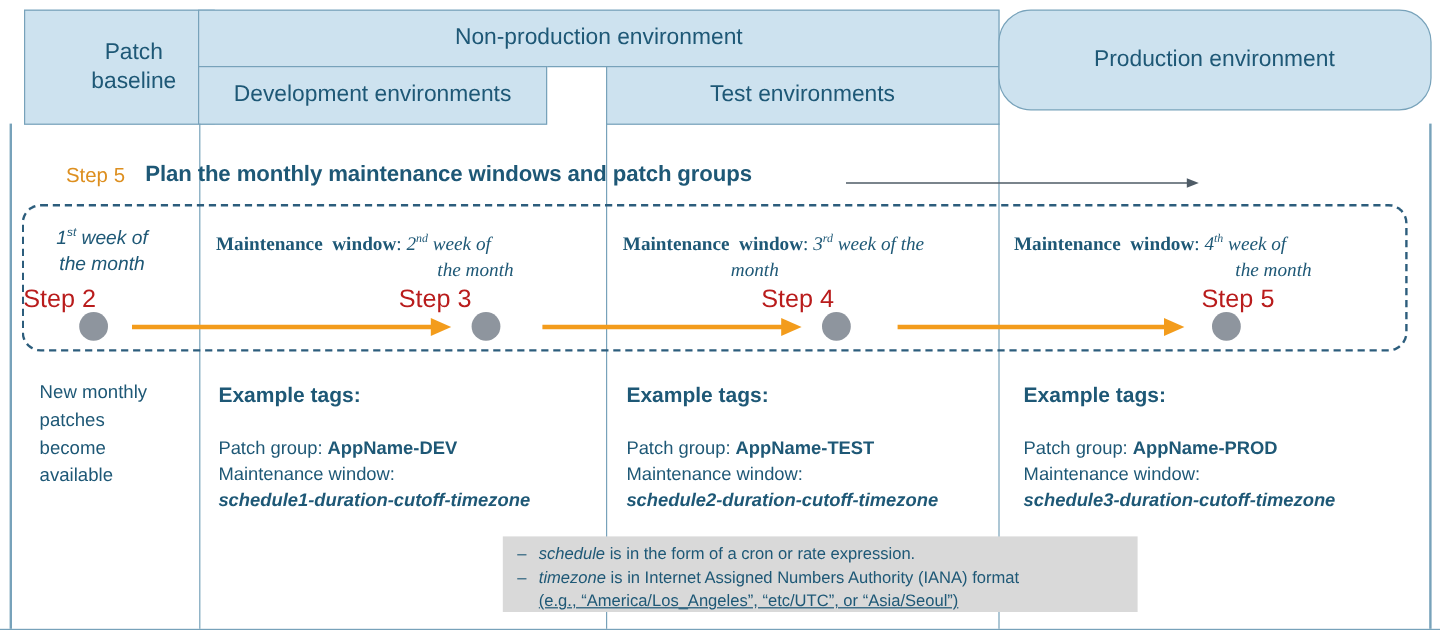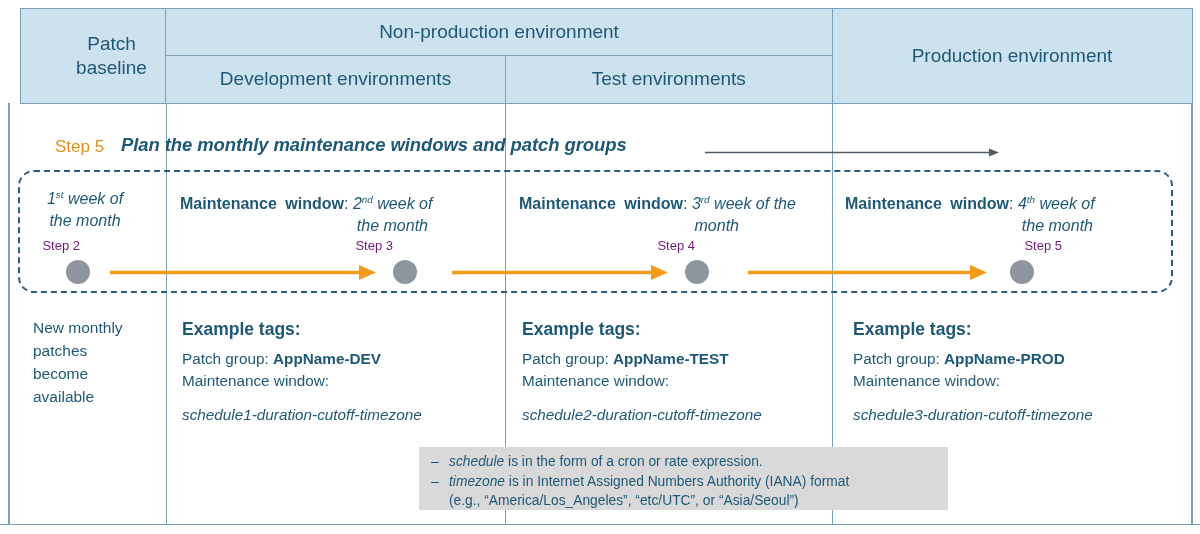--- a/index.html
+++ b/index.html
@@ -9,74 +9,74 @@
   }
   .pre{white-space:pre-line;}
   
   .hcell{
     position:absolute;background:#cde2ef;border:1.5px solid #77a2ba;
     display:flex;align-items:center;justify-content:center;text-align:center;
     color:#1e5876;font-size:19px;line-height:1.28;box-sizing:border-box;
   }
   .cell-patch     {left:20px;  top:8px;  width:159px; height:96px;padding-left:24px;}
   .cell-nonprod   {left:165px;top:8px;  width:668px; height:48px;}
-  .cell-dev       {left:165px;top:54.5px;width:341px;height:49.5px;}
+  .cell-dev       {left:165px;top:54.5px;width:291px;height:49.5px;}
   .cell-test      {left:504.5px;top:54.5px;width:328.5px;height:49.5px;}
-  .cell-prod      {left:831.5px;top:8px;width:361px; height:96px;}
+  .cell-prod      {left:831.5px;top:8px;width:361px; height:84px;border-radius:27px;}
   
   .vline{position:absolute;top:103px;height:421px;width:1.5px;background:#77a2ba;}
   .v1{left:8px;} .v2{left:165.5px;} .v3{left:504.5px;} .v4{left:831.5px;} .v5{left:1191px;}
   .bottomline{position:absolute;left:0;top:523.5px;width:1200px;height:1.5px;background:#77a2ba;}
   
   .step-label{color:#dd8f1f;font-size:17px;}
   .step1-label{position:absolute;left:55px;top:137px;}
-  .step1-title{position:absolute;left:121px;top:134px;font-size:18.5px;font-weight:bold;letter-spacing:-0.1px;font-style:italic;}
+  .step1-title{position:absolute;left:121px;top:134px;font-size:18.5px;font-weight:bold;letter-spacing:-0.1px;}
   
   .dashed-box{
     position:absolute;left:18px;top:170px;width:1155px;height:123px;
     border:2px dashed #2c5d7c;border-radius:16px;box-sizing:border-box;
   }
   
   .week{font-size:16px;line-height:22px;}
   .italic{font-style:italic;}
   .bold{font-weight:bold;}
   sup{font-size:0.62em;}
   .week-baseline{position:absolute;left:24px;top:184px;width:122px;text-align:center;font-style:italic;}
-  .mw{position:absolute;top:189px;}
+  .mw{position:absolute;top:189px;font-family:Liberation Serif, serif;}
   .mw-0{left:180px;width:300px;}
   .mw-1{left:519px;width:312px;}
   .mw-2{left:845px;width:262px;}
   .mw .line2{text-align:right;font-style:italic;}
   .mw-0 .line2{padding-right:52px;}
-  .mw-1 .line2{padding-right:92px;}
+  .mw-1 .line2{padding-right:92px;text-align:center;}
   .mw-2 .line2{padding-right:14px;}
   .mw-bold{font-weight:bold;word-spacing:4px;}
   
-  .steplbl{position:absolute;top:238px;width:64px;text-align:right;color:#701a75;font-size:13px;}
+  .steplbl{position:absolute;top:238px;width:64px;text-align:right;color:#b91c1c;font-size:21px;}
   .s2{left:16px;} .s3{left:329px;} .s4{left:631px;} .s5{left:998px;}
   
   .dot{position:absolute;top:260px;width:24px;height:24px;border-radius:50%;background:#8e959e;}
   .d2{left:66px;} .d3{left:393px;} .d4{left:685px;} .d5{left:1010px;}
   
   .overlay{position:absolute;left:0;top:0;width:1200px;height:534px;pointer-events:none;}
   
   .baseline-note{position:absolute;left:33px;top:316px;font-size:15.5px;line-height:23px;}
   
   .extags{position:absolute;top:318px;font-size:15.3px;line-height:22px;}
   .x0{left:182px;} .x1{left:522px;} .x2{left:853px;}
-  .extags .heading{font-size:17.5px;font-weight:bold;margin-bottom:8px;}
-  .bi{font-weight:normal;font-style:italic;margin-top:12px;}
+  .extags .heading{font-size:17.5px;font-weight:bold;margin-bottom:23px;}
+  .bi{font-weight:bold;font-style:italic;}
   
   .notebox{
     position:absolute;left:419px;top:447px;width:529px;height:63px;background:#d9d9d9;
     font-size:13.8px;line-height:19.5px;box-sizing:border-box;padding-top:5px;color:#1e5876;
   }
   .noteline{display:flex;}
   .noteline .dash{width:18px;padding-left:12px;flex:none;}
-  .notecont{margin-left:30px;}
+  .notecont{margin-left:30px;text-decoration:underline;}
 </style>
 </head>
 <body>
 
 <div class="canvas">
 
   <div class="hcell cell-patch pre">Patch
 baseline</div>
   <div class="hcell cell-nonprod">Non-production environment</div>
   <div class="hcell cell-dev">Development environments</div>

